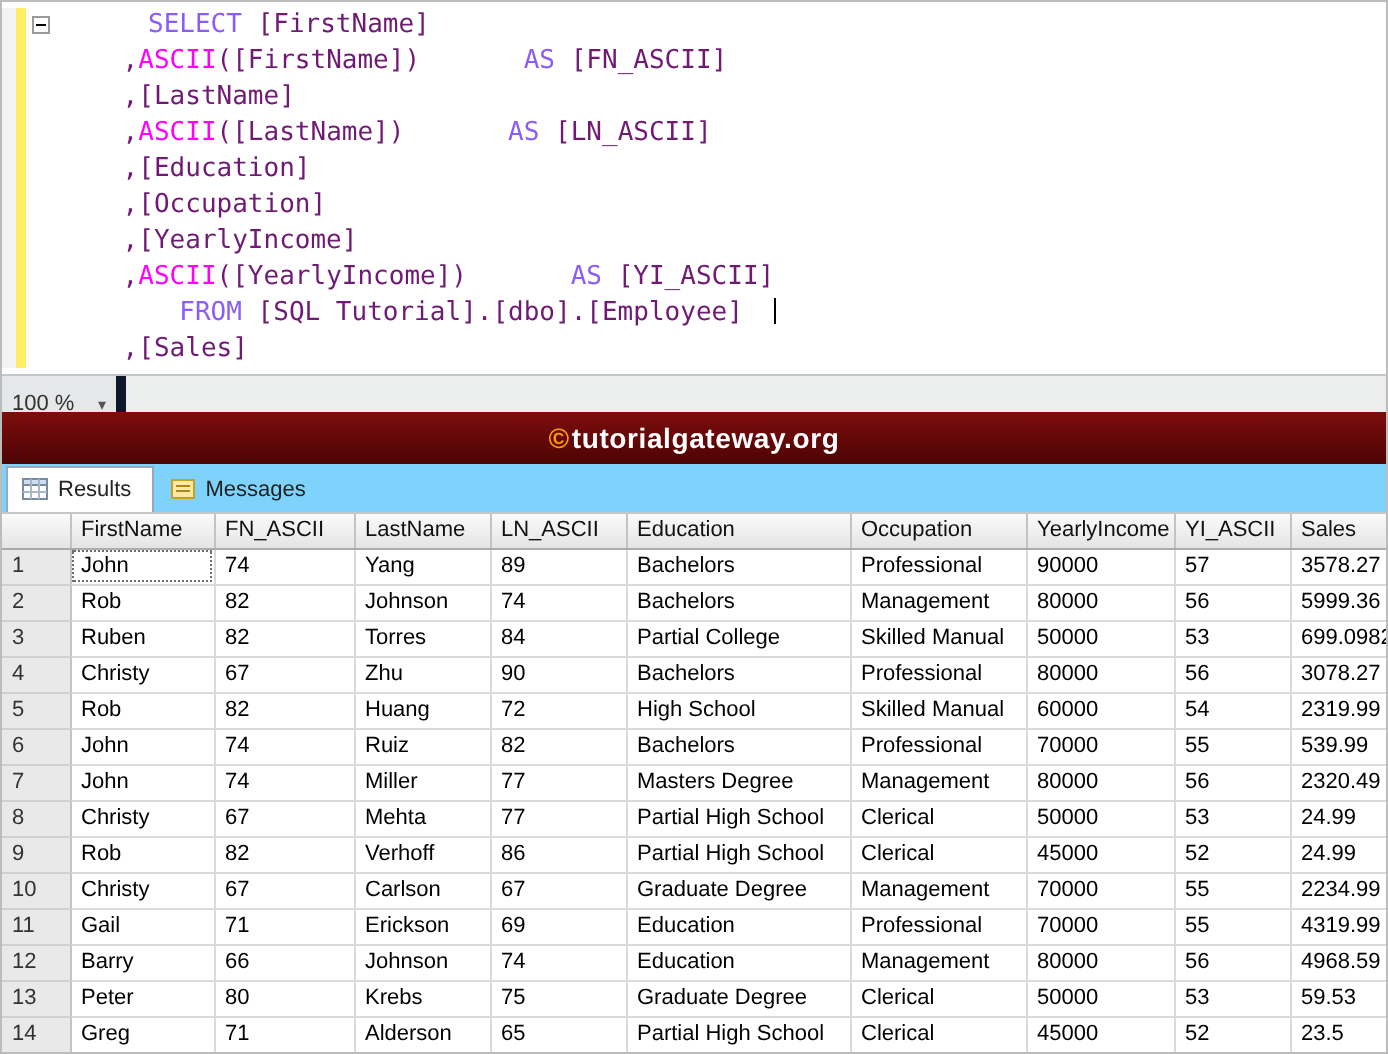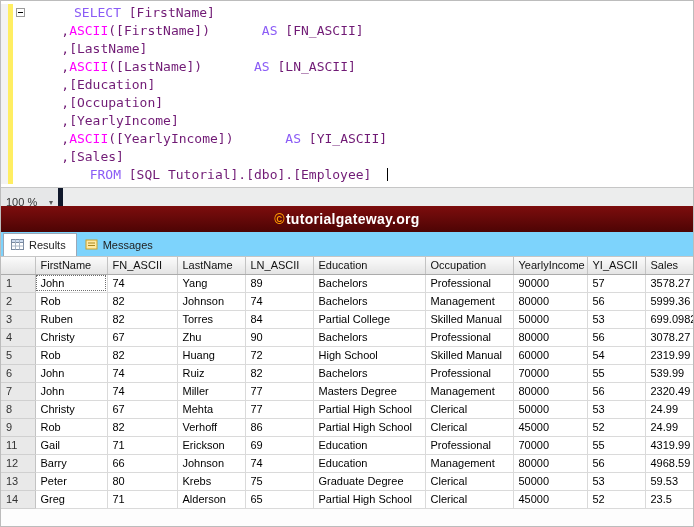--- a/index.html
+++ b/index.html
@@ -55,22 +55,22 @@
   <div class="editor">
     <div id="editor-lines">
         <div class="ed-line"><div class="ed-selmargin"></div><div class="ed-changebar"></div><div class="ed-outline"><span class="collapse-box"></span></div><div class="ed-code"><span class="tok-kw">SELECT</span><span class="tok-tx"> [FirstName]</span></div></div>
         <div class="ed-line"><div class="ed-selmargin"></div><div class="ed-changebar"></div><div class="ed-outline"></div><div class="ed-code"><span class="tok-tx">    ,</span><span class="tok-fn">ASCII</span><span class="tok-tx">([FirstName]) </span><span class="tok-kw">AS</span><span class="tok-tx"> [FN_ASCII]</span></div></div>
         <div class="ed-line"><div class="ed-selmargin"></div><div class="ed-changebar"></div><div class="ed-outline"></div><div class="ed-code"><span class="tok-tx">    ,[LastName]</span></div></div>
         <div class="ed-line"><div class="ed-selmargin"></div><div class="ed-changebar"></div><div class="ed-outline"></div><div class="ed-code"><span class="tok-tx">    ,</span><span class="tok-fn">ASCII</span><span class="tok-tx">([LastName]) </span><span class="tok-kw">AS</span><span class="tok-tx"> [LN_ASCII]</span></div></div>
         <div class="ed-line"><div class="ed-selmargin"></div><div class="ed-changebar"></div><div class="ed-outline"></div><div class="ed-code"><span class="tok-tx">    ,[Education]</span></div></div>
         <div class="ed-line"><div class="ed-selmargin"></div><div class="ed-changebar"></div><div class="ed-outline"></div><div class="ed-code"><span class="tok-tx">    ,[Occupation]</span></div></div>
         <div class="ed-line"><div class="ed-selmargin"></div><div class="ed-changebar"></div><div class="ed-outline"></div><div class="ed-code"><span class="tok-tx">    ,[YearlyIncome]</span></div></div>
         <div class="ed-line"><div class="ed-selmargin"></div><div class="ed-changebar"></div><div class="ed-outline"></div><div class="ed-code"><span class="tok-tx">    ,</span><span class="tok-fn">ASCII</span><span class="tok-tx">([YearlyIncome]) </span><span class="tok-kw">AS</span><span class="tok-tx"> [YI_ASCII]</span></div></div>
+        <div class="ed-line"><div class="ed-selmargin"></div><div class="ed-changebar"></div><div class="ed-outline"></div><div class="ed-code"><span class="tok-tx">  </span><span class="tok-kw">FROM</span><span class="tok-tx"> [SQL Tutorial].[dbo].[Employee]  </span><span class="caret"></span></div></div>
         <div class="ed-line"><div class="ed-selmargin"></div><div class="ed-changebar"></div><div class="ed-outline"></div><div class="ed-code"><span class="tok-tx">    ,[Sales]</span></div></div>
-        <div class="ed-line"><div class="ed-selmargin"></div><div class="ed-changebar"></div><div class="ed-outline"></div><div class="ed-code"><span class="tok-tx">  </span><span class="tok-kw">FROM</span><span class="tok-tx"> [SQL Tutorial].[dbo].[Employee]  </span><span class="caret"></span></div></div>
       </div>
   </div>
 
   <div class="zoombar">
     <div class="zoom-control">
       <span>100 %</span>
       <span class="zcaret">▾</span>
     </div>
     <div class="hscroll"></div>
   </div>
@@ -236,20 +236,32 @@
             <td>82</td>
             <td>Verhoff</td>
             <td>86</td>
             <td>Partial High School</td>
             <td>Clerical</td>
             <td>45000</td>
             <td>52</td>
             <td>24.99</td>
           </tr>
           <tr>
+            <th class="rownum">10</th>
+            <td>Christy</td>
+            <td>67</td>
+            <td>Carlson</td>
+            <td>67</td>
+            <td>Graduate Degree</td>
+            <td>Management</td>
+            <td>70000</td>
+            <td>55</td>
+            <td>2234.99</td>
+          </tr>
+          <tr>
             <th class="rownum">11</th>
             <td>Gail</td>
             <td>71</td>
             <td>Erickson</td>
             <td>69</td>
             <td>Education</td>
             <td>Professional</td>
             <td>70000</td>
             <td>55</td>
             <td>4319.99</td>

